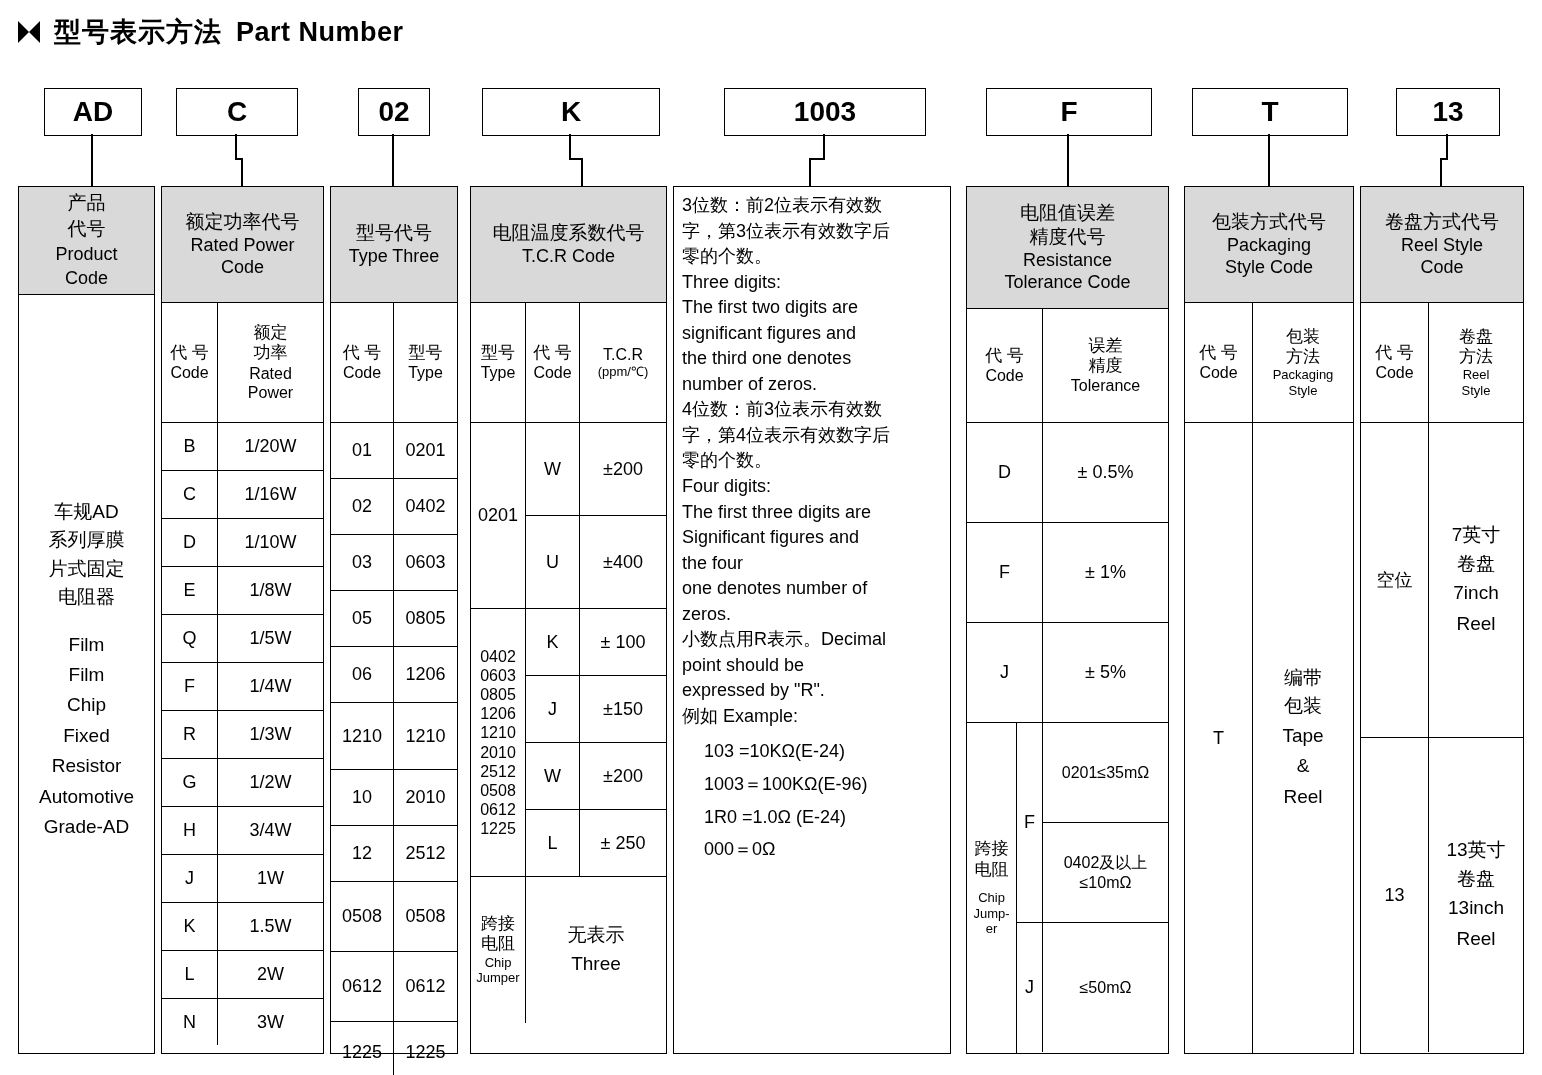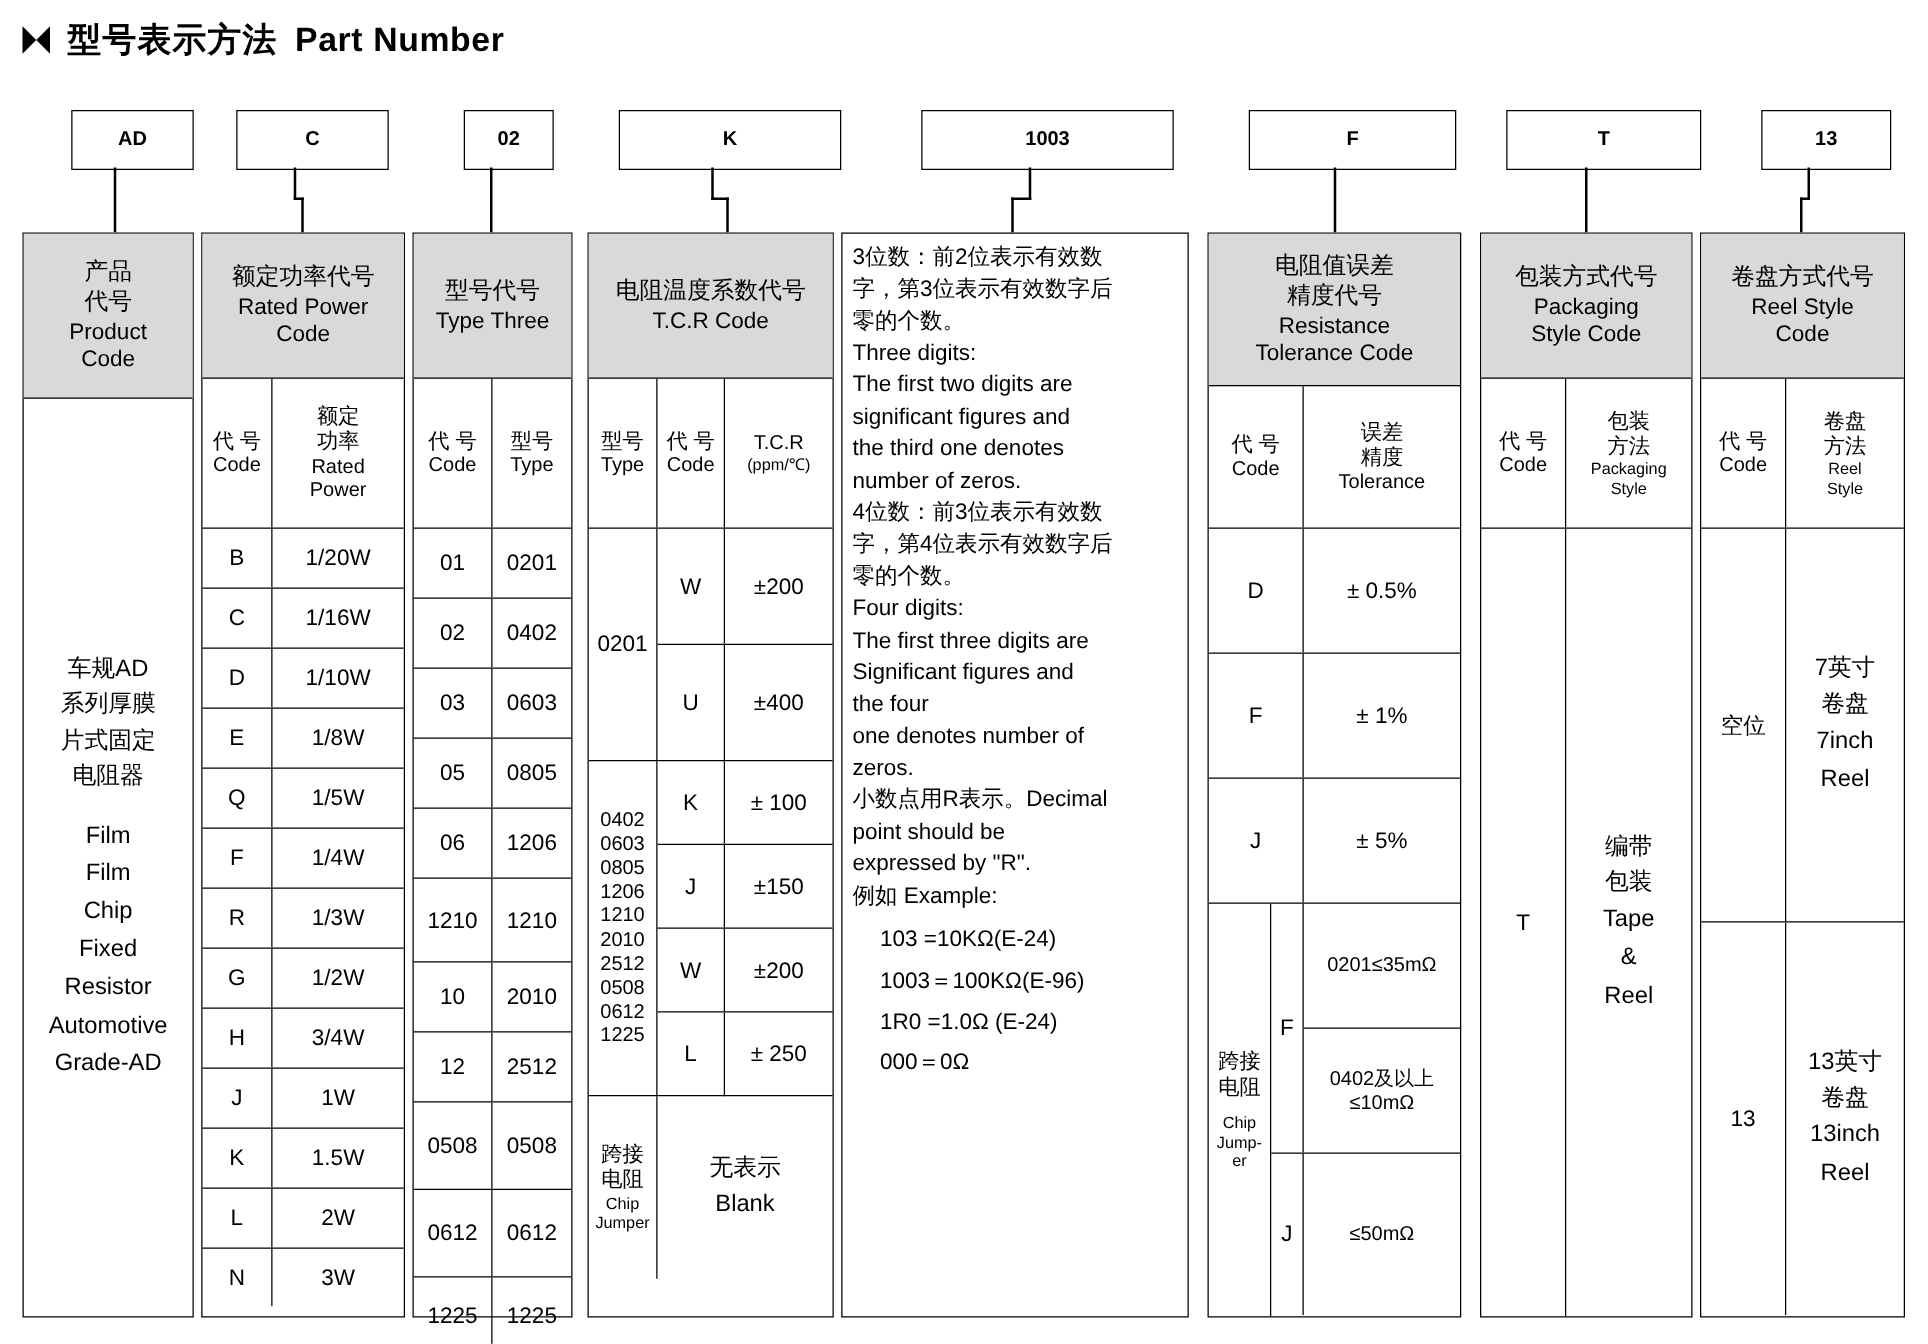--- a/index.html
+++ b/index.html
@@ -27,24 +27,23 @@
   }
   .title-cn{font-size:27px;font-weight:bold;letter-spacing:1px;}
   .title-en{font-size:27px;font-weight:bold;letter-spacing:0.5px;}
 
   
   .code-box{
     position:absolute;
     border:1px solid #000;
     background:#fff;
     display:flex;align-items:center;justify-content:center;
-    font-size:16px;font-weight:bold;
+    font-size:28px;font-weight:bold;
     height:46px;
     top:88px;
-    margin-left:13px;
   }
   .connector{position:absolute;background:#000;}
 
   
   .col{
     position:absolute;
     border:1px solid #000;
     box-sizing:border-box;
     background:#fff;
   }
@@ -123,21 +122,21 @@
 
 <div class="connector" style="left:1067px;top:134px;width:2px;height:52px;"></div>
 
 <div class="connector" style="left:1268px;top:134px;width:2px;height:52px;"></div>
 
 <div class="connector" style="left:1446px;top:134px;width:2px;height:26px;"></div>
 <div class="connector" style="left:1440px;top:158px;width:8px;height:2px;"></div>
 <div class="connector" style="left:1440px;top:158px;width:2px;height:28px;"></div>
 
 <div class="col" style="left:18px;top:186px;width:137px;height:868px;">
-  <div class="col-head" style="height:132px;">
+  <div class="col-head" style="height:108px;justify-content:space-between;">
     <div class="hcn">产品</div>
     <div class="hcn">代号</div>
     <div class="hen">Product</div>
     <div class="hen">Code</div>
   </div>
   <div class="center-block" style="height:750px;">
     <div class="vcn">车规AD</div>
     <div class="vcn">系列厚膜</div>
     <div class="vcn">片式固定</div>
     <div class="vcn">电阻器</div>
@@ -358,21 +357,21 @@
 
   <div class="row" style="height:146px;">
     <div class="cell br center-block" style="width:55px;">
       <div class="cn-s">跨接</div>
       <div class="cn-s">电阻</div>
       <div class="en-xs">Chip</div>
       <div class="en-xs">Jumper</div>
     </div>
     <div class="cell center-block" style="width:140px;">
       <div class="cn-s" style="font-size:19px;">无表示</div>
-      <div class="en-s" style="font-size:19px;margin-top:6px;">Blank</div>
+      <div class="en-s" style="font-size:19px;margin-top:6px;">Three</div>
     </div>
   </div>
 </div>
 
 <div class="col" style="left:673px;top:186px;width:278px;height:868px;">
   <div class="body-text" style="height:750px;">
     <div>3位数：前2位表示有效数</div>
     <div>字，第3位表示有效数字后</div>
     <div>零的个数。</div>
     <div>Three digits:</div>

